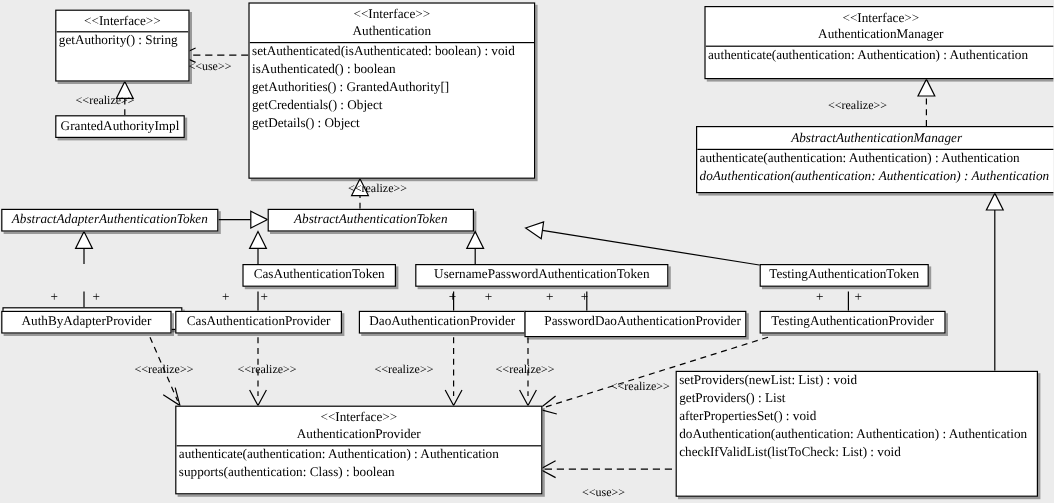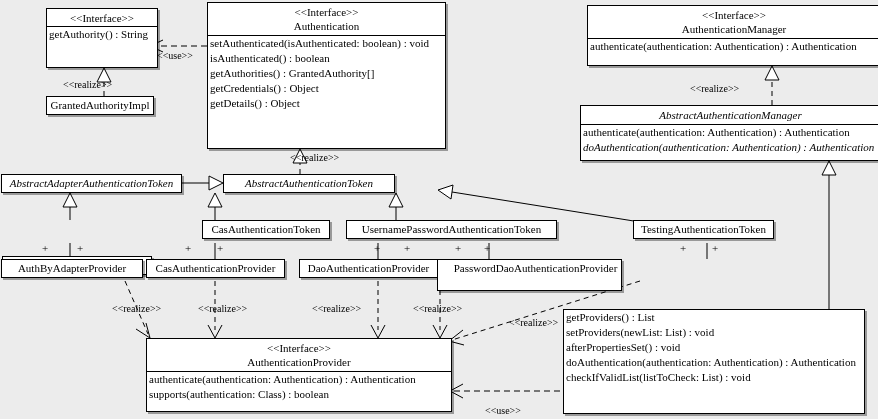--- a/index.html
+++ b/index.html
@@ -215,40 +215,43 @@
   </div>
 
   <div class="uml-box" style="left:146px; top:259px; width:139px; height:19px;">
     <div class="simple-name">CasAuthenticationProvider</div>
   </div>
 
   <div class="uml-box" style="left:299px; top:259px; width:139px; height:19px;">
     <div class="simple-name">DaoAuthenticationProvider</div>
   </div>
 
-  <div class="uml-box" style="left:437px; top:259px; width:185px; height:32px;padding-left:12px;">
+  <div class="uml-box" style="left:437px; top:259px; width:185px; height:22px;padding-left:12px;">
     <div class="simple-name">PasswordDaoAuthenticationProvider</div>
   </div>
 
+  <div class="uml-box" style="left:633px; top:259px; width:155px; height:19px;">
+    <div class="simple-name">TestingAuthenticationProvider</div>
+  </div>
 
   <div class="uml-box" style="left:146px; top:338px; width:306px; height:74px;">
     <div class="hdr with-sep">
       <span class="stereo">&lt;&lt;Interface&gt;&gt;</span>
       <span class="cname">AuthenticationProvider</span>
     </div>
     <div class="members">
       <div class="member">authenticate(authentication: Authentication) : Authentication</div>
       <div class="member">supports(authentication: Class) : boolean</div>
     </div>
   </div>
 
   <div class="uml-box" style="left:563px; top:309px; width:302px; height:105px;">
     <div class="members">
+      <div class="member">setProviders(newList: List) : void</div>
       <div class="member">getProviders() : List</div>
-      <div class="member">setProviders(newList: List) : void</div>
       <div class="member">afterPropertiesSet() : void</div>
       <div class="member">doAuthentication(authentication: Authentication) : Authentication</div>
       <div class="member">checkIfValidList(listToCheck: List) : void</div>
     </div>
   </div>
 
   <div class="label" style="left:157px; top:50px;">&lt;&lt;use&gt;&gt;</div>
   <div class="label" style="left:63px; top:79px;">&lt;&lt;realize&gt;&gt;</div>
   <div class="label" style="left:290px; top:152px;">&lt;&lt;realize&gt;&gt;</div>
   <div class="label" style="left:690px; top:83px;">&lt;&lt;realize&gt;&gt;</div>

